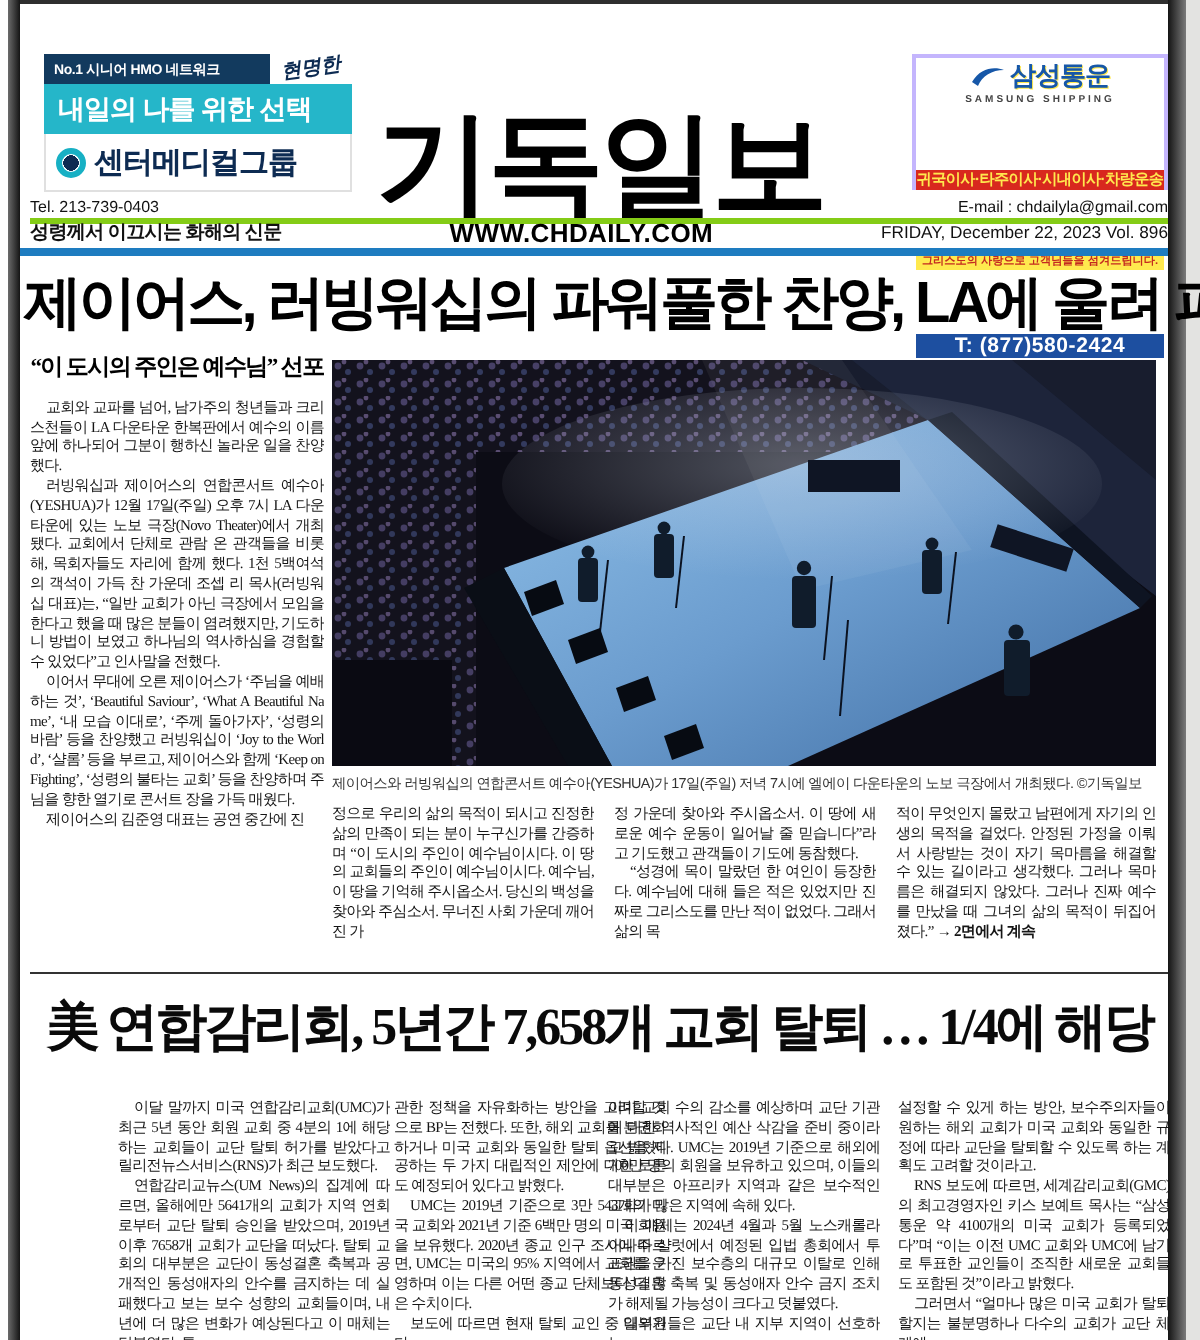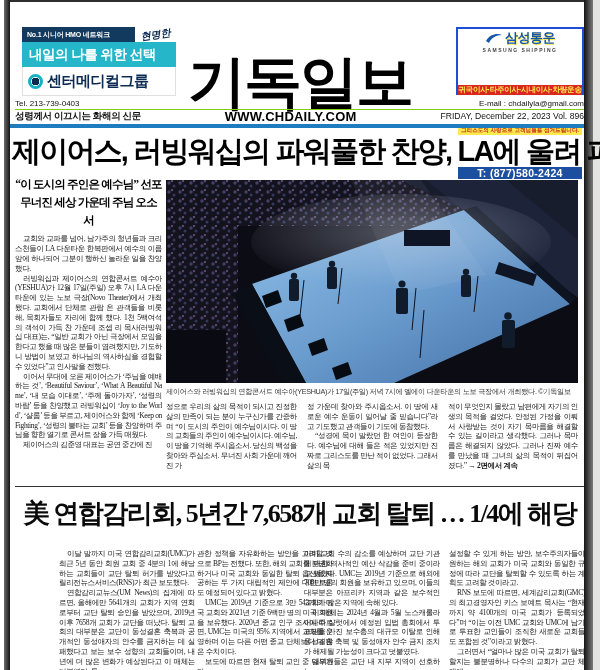--- a/index.html
+++ b/index.html
@@ -15,30 +15,30 @@
   .ad-left{position:absolute;left:22px;top:27px;width:154px;height:68px;font-family:"Liberation Sans","DejaVu Sans",sans-serif;}
   .al-band1{display:flex;height:15px;}
   .al-band1-box{width:108px;background:#123a5e;color:#fff;font-weight:bold;font-size:7px;display:flex;align-items:center;padding-left:5px;letter-spacing:-0.2px;}
   .al-badge{flex:1;position:relative;color:#0d2b52;font-weight:bold;font-size:10px;font-style:italic;transform:rotate(-8deg);text-align:center;line-height:15px;}
   .al-band2{height:25px;background:#25b6c9;color:#fff;font-weight:bold;font-size:13.5px;display:flex;align-items:center;padding-left:7px;letter-spacing:-0.5px;}
   .al-band3{height:28px;background:#fff;border:1px solid #e0e0e0;border-top:none;color:#0d2b52;font-weight:bold;font-size:15px;display:flex;align-items:center;gap:4px;padding-left:5px;letter-spacing:-0.5px;text-align:center;}
   .cm-logo{width:15px;height:15px;border-radius:50%;border:3px solid #17b0c4;background:radial-gradient(circle at 50% 50%, #0d2b52 0 60%, #fff 61%);box-sizing:border-box;flex:0 0 auto;}
 
   .masthead{position:absolute;left:180px;width:240px;top:24px;text-align:center;font-weight:900;font-size:58px;line-height:1.1;letter-spacing:-2px;color:#000;margin-top:27px;}
 
-  .ad-right{position:absolute;right:16px;top:27px;width:128px;height:68px;border:2px solid #1d4ed8;background:#fff;display:flex;flex-direction:column;box-sizing:border-box;font-family:"Liberation Sans","DejaVu Sans",sans-serif;gap:32px;}
+  .ad-right{position:absolute;right:16px;top:27px;width:128px;height:68px;border:2px solid #c4b5fd;background:#fff;display:flex;flex-direction:column;box-sizing:border-box;font-family:"Liberation Sans","DejaVu Sans",sans-serif;gap:32px;}
   .sr-top{flex:1;display:flex;flex-direction:column;align-items:center;justify-content:center;}
   .sr-brandrow{display:flex;align-items:center;gap:2px;}
   .sr-brand{color:#1657a8;font-weight:900;font-size:13px;letter-spacing:-0.5px;text-shadow:0.5px 0.5px 0 #ffe94e;}
   .sr-branden{font-size:5px;letter-spacing:1.5px;color:#444;font-weight:bold;}
   .sr-red{height:13px;background:#d8281e;color:#ffe94e;font-weight:900;font-size:7.6px;display:flex;align-items:center;justify-content:center;letter-spacing:-0.3px;white-space:nowrap;}
   .sr-yellow{height:10px;background:#ffe94e;color:#c42a20;font-size:5.6px;display:flex;align-items:center;justify-content:center;font-weight:bold;}
   .sr-blue{height:15px;background:#1d4fa0;color:#fff;font-weight:900;font-size:10.5px;display:flex;align-items:center;justify-content:center;letter-spacing:0.3px;}
 
-  .inforow1{position:absolute;top:95px;left:15px;right:16px;height:13px;border-bottom:1px solid #84cc16;display:flex;justify-content:space-between;align-items:flex-end;padding-bottom:1px;font-family:"Liberation Sans","DejaVu Sans",sans-serif;font-size:8px;color:#111;}
+  .inforow1{position:absolute;top:95px;left:15px;right:16px;height:13px;border-bottom:3px solid #84cc16;display:flex;justify-content:space-between;align-items:flex-end;padding-bottom:1px;font-family:"Liberation Sans","DejaVu Sans",sans-serif;font-size:8px;color:#111;}
   .inforow2{position:absolute;top:109px;left:15px;right:16px;height:14px;display:flex;justify-content:space-between;align-items:center;}
   .slogan{font-size:9.5px;font-weight:bold;color:#111;letter-spacing:-0.3px;}
   .website{font-size:13px;font-weight:900;font-family:"Liberation Sans","DejaVu Sans",sans-serif;letter-spacing:0.2px;color:#000;}
   .dateline{font-size:8.6px;font-family:"Liberation Sans","DejaVu Sans",sans-serif;color:#111;}
   .blue-bar{position:absolute;top:124px;left:10px;right:16px;height:4px;background:#1e7cc0;}
 
   .headline1{position:absolute;top:132px;left:12px;width:576px;text-align:center;font-family:"Liberation Sans","DejaVu Sans",sans-serif;font-weight:800;font-size:29px;letter-spacing:-1.8px;color:#000;white-space:nowrap;}
 
   
   .body p{margin:0;font-size:7.5px;line-height:9.8px;letter-spacing:-0.35px;text-align:justify;text-indent:8px;color:#151515;word-break:break-all;}
@@ -107,21 +107,20 @@
     <span class="website">WWW.CHDAILY.COM</span>
     <span class="dateline">FRIDAY, December 22, 2023 Vol. 896</span>
   </div>
   <div class="blue-bar"></div>
 
   <div class="headline1">제이어스, 러빙워십의 파워풀한 찬양, LA에 울려 퍼져!</div>
 
   <div class="s1-left body">
     <div class="s1-subhead">
       <div>“이 도시의 주인은 예수님” 선포</div>
-      <div>무너진 세상 가운데 주님 오소서</div>
     </div>
     <p>교회와 교파를 넘어, 남가주의 청년들과 크리스천들이 LA 다운타운 한복판에서 예수의 이름 앞에 하나되어 그분이 행하신 놀라운 일을 찬양했다.</p>
     <p>러빙워십과 제이어스의 연합콘서트 예수아(YESHUA)가 12월 17일(주일) 오후 7시 LA 다운타운에 있는 노보 극장(Novo Theater)에서 개최됐다. 교회에서 단체로 관람 온 관객들을 비롯해, 목회자들도 자리에 함께 했다. 1천 5백여석의 객석이 가득 찬 가운데 조셉 리 목사(러빙워십 대표)는, “일반 교회가 아닌 극장에서 모임을 한다고 했을 때 많은 분들이 염려했지만, 기도하니 방법이 보였고 하나님의 역사하심을 경험할 수 있었다”고 인사말을 전했다.</p>
     <p>이어서 무대에 오른 제이어스가 ‘주님을 예배하는 것’, ‘Beautiful Saviour’, ‘What A Beautiful Name’, ‘내 모습 이대로’, ‘주께 돌아가자’, ‘성령의 바람’ 등을 찬양했고 러빙워십이 ‘Joy to the World’, ‘샬롬’ 등을 부르고, 제이어스와 함께 ‘Keep on Fighting’, ‘성령의 불타는 교회’ 등을 찬양하며 주님을 향한 열기로 콘서트 장을 가득 매웠다.</p>
     <p>제이어스의 김준영 대표는 공연 중간에 진</p>
   </div>
 
   <div class="photo">
     <svg viewBox="0 0 412 203" preserveAspectRatio="none">
       <defs>
@@ -211,16 +210,16 @@
     <p>UMC는 2019년 기준으로 3만 543개의 미국 교회와 2021년 기준 6백만 명의 미국 회원을 보유했다. 2020년 종교 인구 조사에 따르면, UMC는 미국의 95% 지역에서 교회를 운영하며 이는 다른 어떤 종교 단체보다 더 많은 수치이다.</p>
     <p>보도에 따르면 현재 탈퇴 교인 중 일부가 다</p>
   </div>
   <div class="s2-col s2-c3 body">
     <p class="noindent">이미 교회 수의 감소를 예상하며 교단 기관에 대한 역사적인 예산 삭감을 준비 중이라고 밝혔다. UMC는 2019년 기준으로 해외에 700만 명의 회원을 보유하고 있으며, 이들의 대부분은 아프리카 지역과 같은 보수적인 교회가 많은 지역에 속해 있다.</p>
     <p>이 매체는 2024년 4월과 5월 노스캐롤라이나주 샬럿에서 예정된 입법 총회에서 투표권을 가진 보수층의 대규모 이탈로 인해 동성결혼 축복 및 동성애자 안수 금지 조치가 해제될 가능성이 크다고 덧붙였다.</p>
     <p>대의원들은 교단 내 지부 지역이 선호하는</p>
   </div>
   <div class="s2-col s2-c4 body">
     <p class="noindent">설정할 수 있게 하는 방안, 보수주의자들이 원하는 해외 교회가 미국 교회와 동일한 규정에 따라 교단을 탈퇴할 수 있도록 하는 계획도 고려할 것이라고.</p>
-    <p>RNS 보도에 따르면, 세계감리교회(GMC)의 최고경영자인 키스 보예트 목사는 “현재까지 약 4100개의 미국 교회가 등록되었다”며 “이는 이전 UMC 교회와 UMC에 남기로 투표한 교인들이 조직한 새로운 교회들도 포함된 것”이라고 밝혔다.</p>
+    <p>RNS 보도에 따르면, 세계감리교회(GMC)의 최고경영자인 키스 보예트 목사는 “삼성통운 약 4100개의 미국 교회가 등록되었다”며 “이는 이전 UMC 교회와 UMC에 남기로 투표한 교인들이 조직한 새로운 교회들도 포함된 것”이라고 밝혔다.</p>
     <p>그러면서 “얼마나 많은 미국 교회가 탈퇴할지는 불분명하나 다수의 교회가 교단 체계에</p>
   </div>
 </div>
 
 </body></html>

